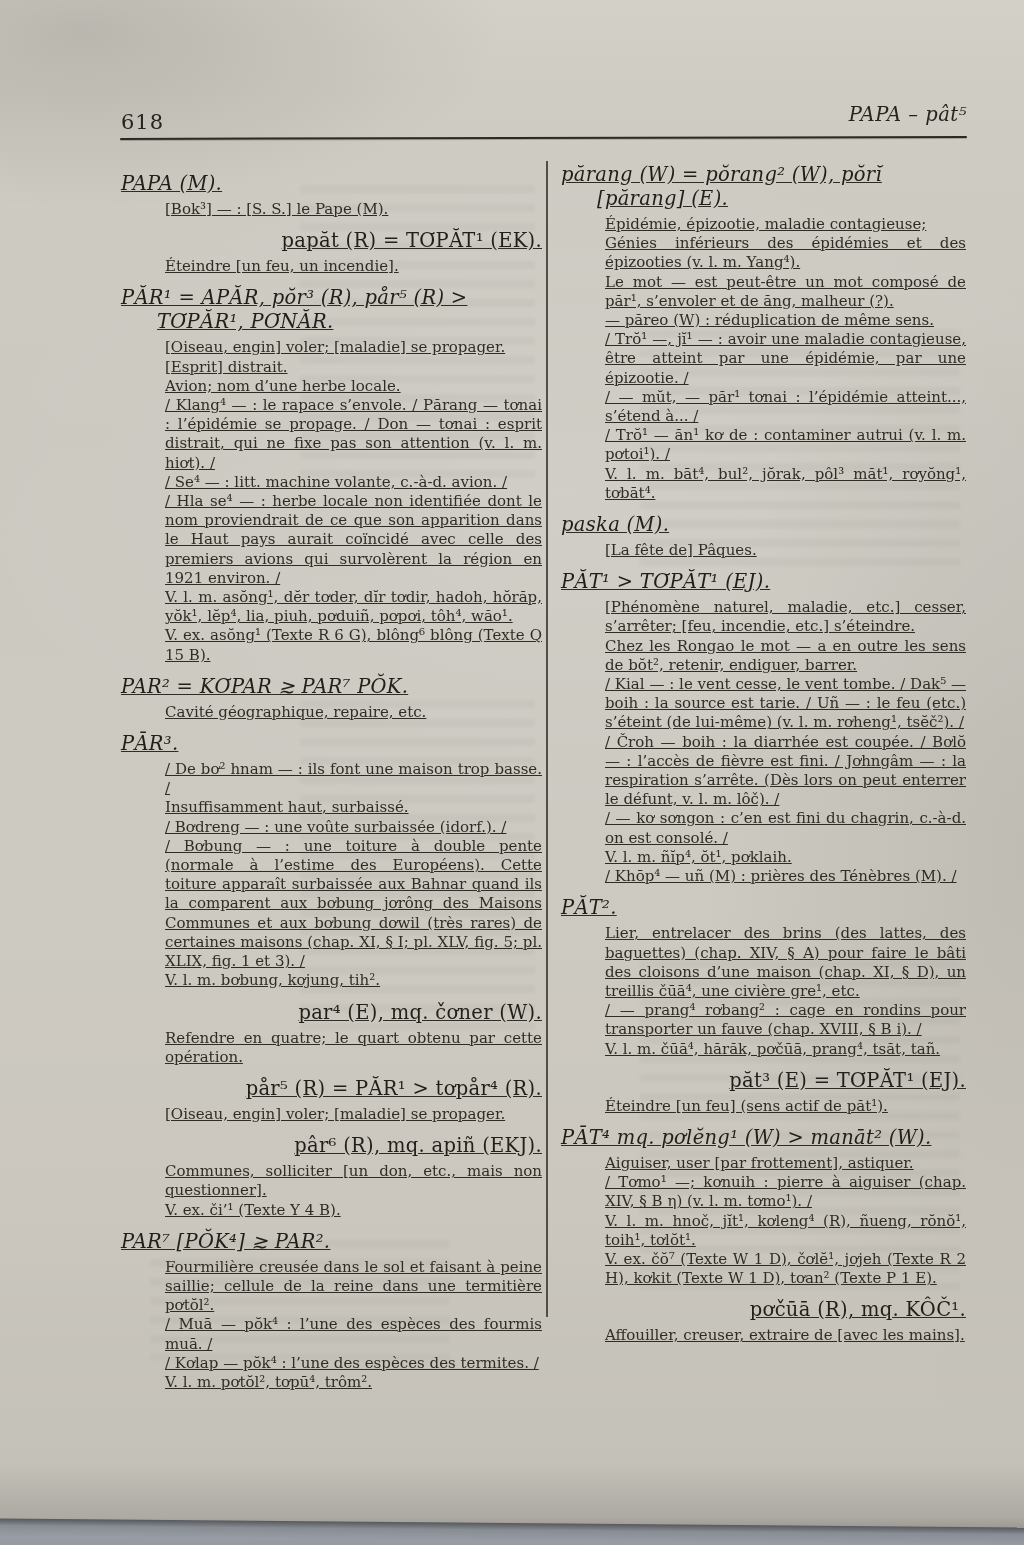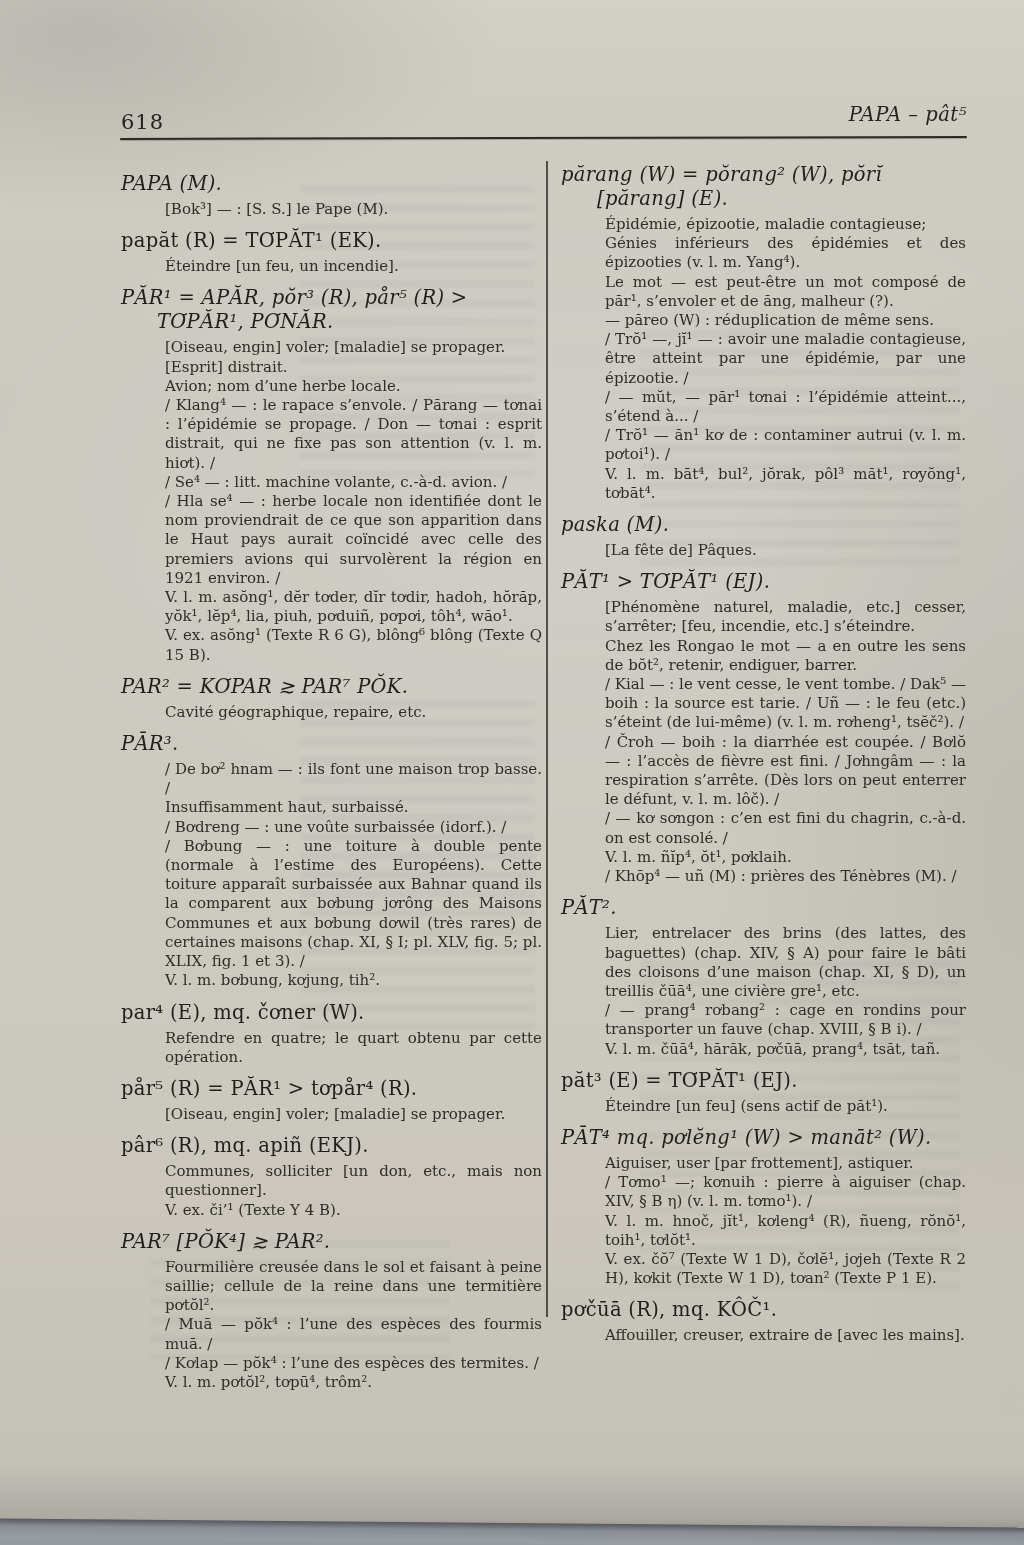--- a/index.html
+++ b/index.html
@@ -48,28 +48,28 @@
     background:#2c2a25;transform:rotate(-0.12deg);border-radius:1px;
     box-shadow:0 1px 0 rgba(44,42,37,0.25);
   }
   .col-divider{
     position:absolute;left:546px;top:161px;width:2px;height:1156px;
     background:#3b3833;opacity:0.85;
   }
   .col{position:absolute;color:#2f2c26;}
   .col-left{left:121px;top:172px;width:421px;}
   .col-right{left:561px;top:163px;width:405px;}
-  .entry{margin-bottom:10px;}
+  .entry{margin-bottom:10px;text-decoration:underline;}
   .entry .head{
     font-size:19.5px;line-height:24px;color:#211f1a;
     padding-left:36px;text-indent:-36px;margin:0 0 4px 0;
     letter-spacing:0.3px;
   }
   .entry .head.ital{font-style:italic;}
-  .entry .head.roman{font-style:normal;}
+  .entry .head.roman{font-style:normal;text-align:right;}
   .entry p{
     margin:0 0 0 44px;font-size:15px;line-height:19.2px;
     text-align:justify;color:#302d27;
   }
 </style>
 </head>
 <body>
 
 <div class="photo">
   <div class="paper">

